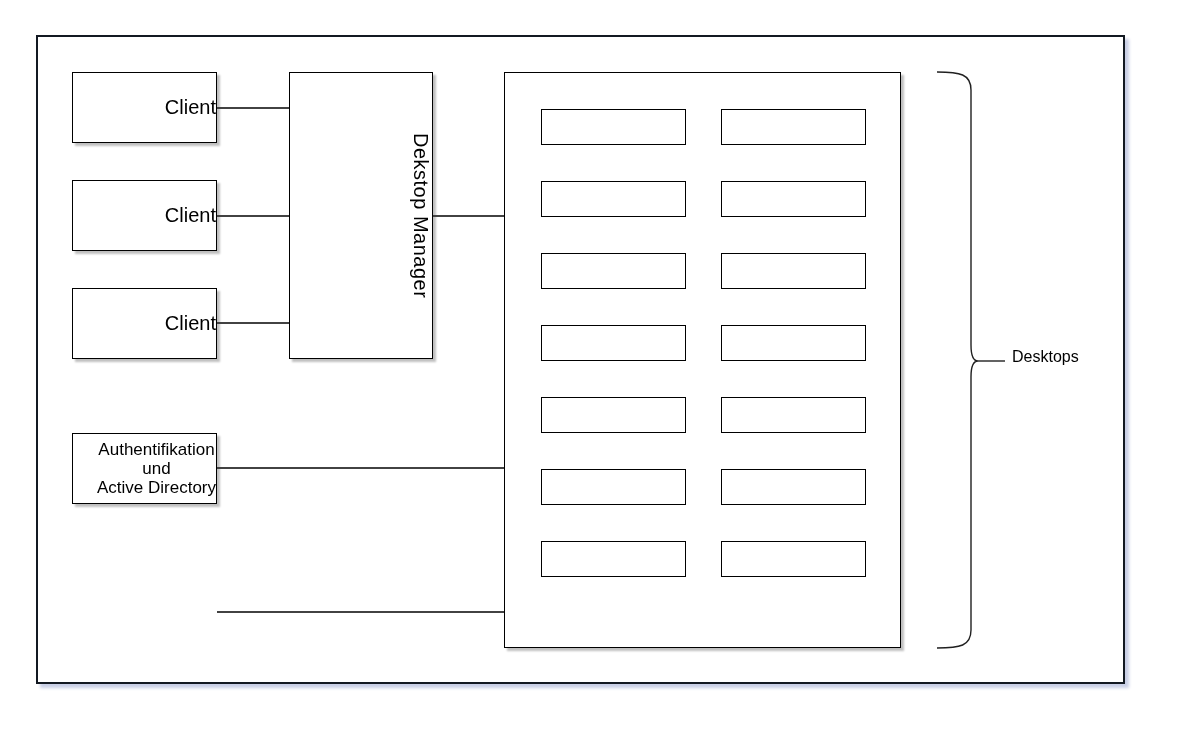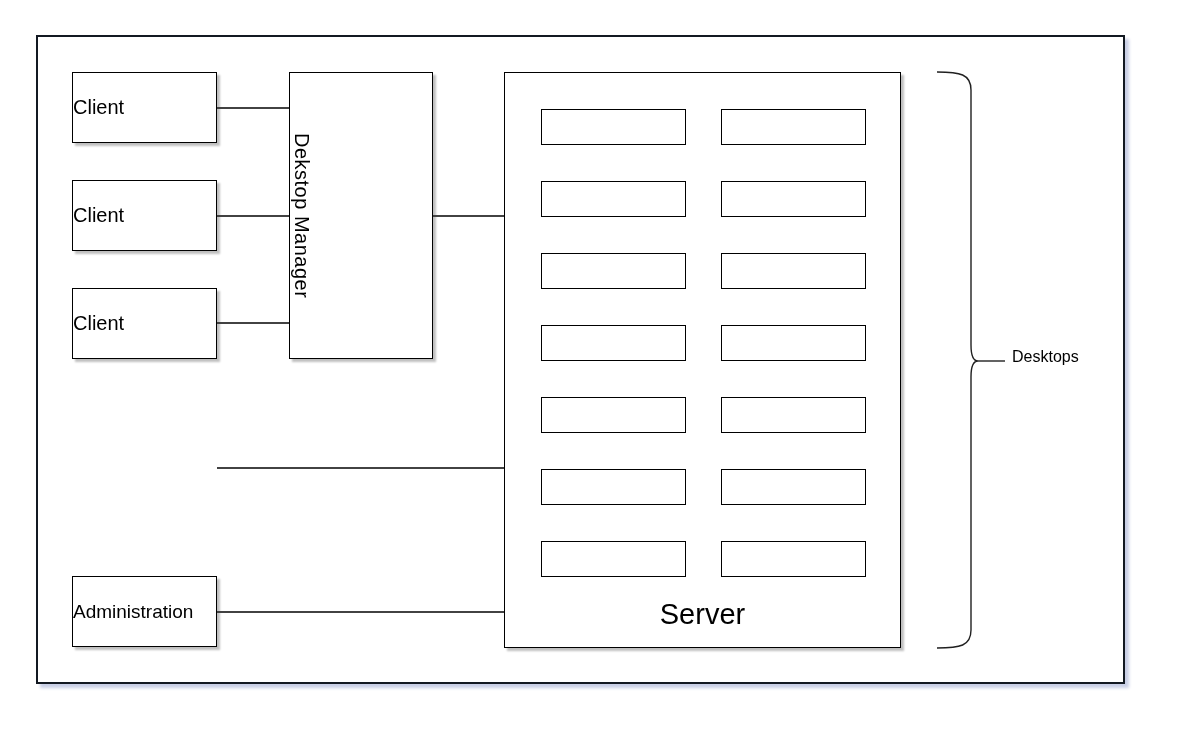--- a/index.html
+++ b/index.html
@@ -28,21 +28,21 @@
     box-shadow: 4px 4px 3px #c9cfe6;
   }
   .node {
     position: absolute;
     box-sizing: border-box;
     background: #ffffff;
     border: 1.5px solid #000000;
     box-shadow: 2.5px 2.5px 2px rgba(0,0,0,0.25);
     display: flex;
     align-items: center;
-    justify-content: flex-start;
+    justify-content: flex-end;
     text-align: center;
   }
   .client-node {
     left: 72px;
     width: 145px;
     height: 71px;
     font-size: 20px;
   }
   .client-1 { top: 72px; }
   .client-2 { top: 180px; }
@@ -141,43 +141,46 @@
     <span>Client</span>
   </div>
   <div class="node client-node client-3">
     <span>Client</span>
   </div>
 
   <div class="node dm-node">
     <span class="vtext">Dekstop Manager</span>
   </div>
 
+  <div class="node auth-node">
+    <div>
+      <div>Authentifikation</div>
+      <div>und</div>
+      <div>Active Directory</div>
+    </div>
+  </div>
 
-  <div class="node admin-node">
-    <span>Administration</span>
-  </div>
 
   <div class="node server-node">
     <div class="slot-host">
         <div class="slot" style="left: 36px; top: 36px;"></div>
         <div class="slot" style="left: 216px; top: 36px;"></div>
         <div class="slot" style="left: 36px; top: 108px;"></div>
         <div class="slot" style="left: 216px; top: 108px;"></div>
         <div class="slot" style="left: 36px; top: 180px;"></div>
         <div class="slot" style="left: 216px; top: 180px;"></div>
         <div class="slot" style="left: 36px; top: 252px;"></div>
         <div class="slot" style="left: 216px; top: 252px;"></div>
         <div class="slot" style="left: 36px; top: 324px;"></div>
         <div class="slot" style="left: 216px; top: 324px;"></div>
         <div class="slot" style="left: 36px; top: 396px;"></div>
         <div class="slot" style="left: 216px; top: 396px;"></div>
         <div class="slot" style="left: 36px; top: 468px;"></div>
         <div class="slot" style="left: 216px; top: 468px;"></div>
       </div>
-    <div class="server-label">Server</div>
   </div>
 
   <div class="connector conn-c1"></div>
   <div class="connector conn-c2"></div>
   <div class="connector conn-c3"></div>
   <div class="connector conn-dm-server"></div>
   <div class="connector conn-auth-server"></div>
   <div class="connector conn-admin-server"></div>
 
   <svg class="brace-svg" viewBox="0 0 80 600">

